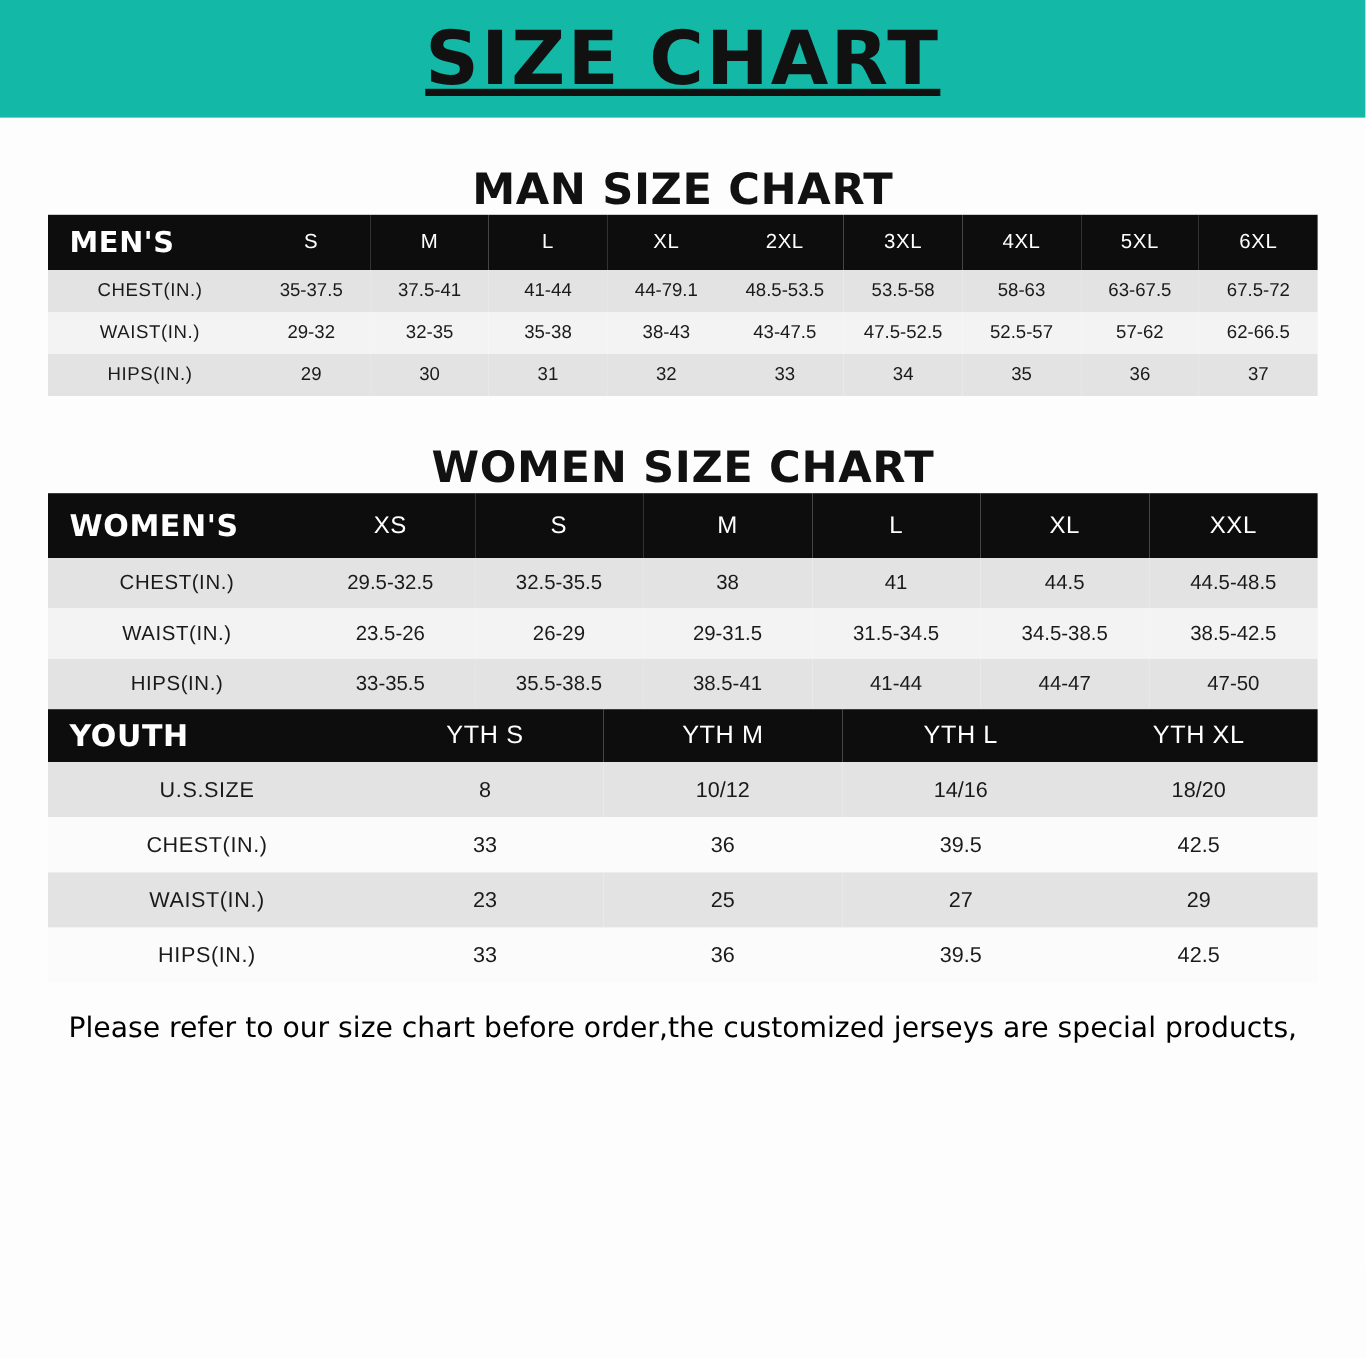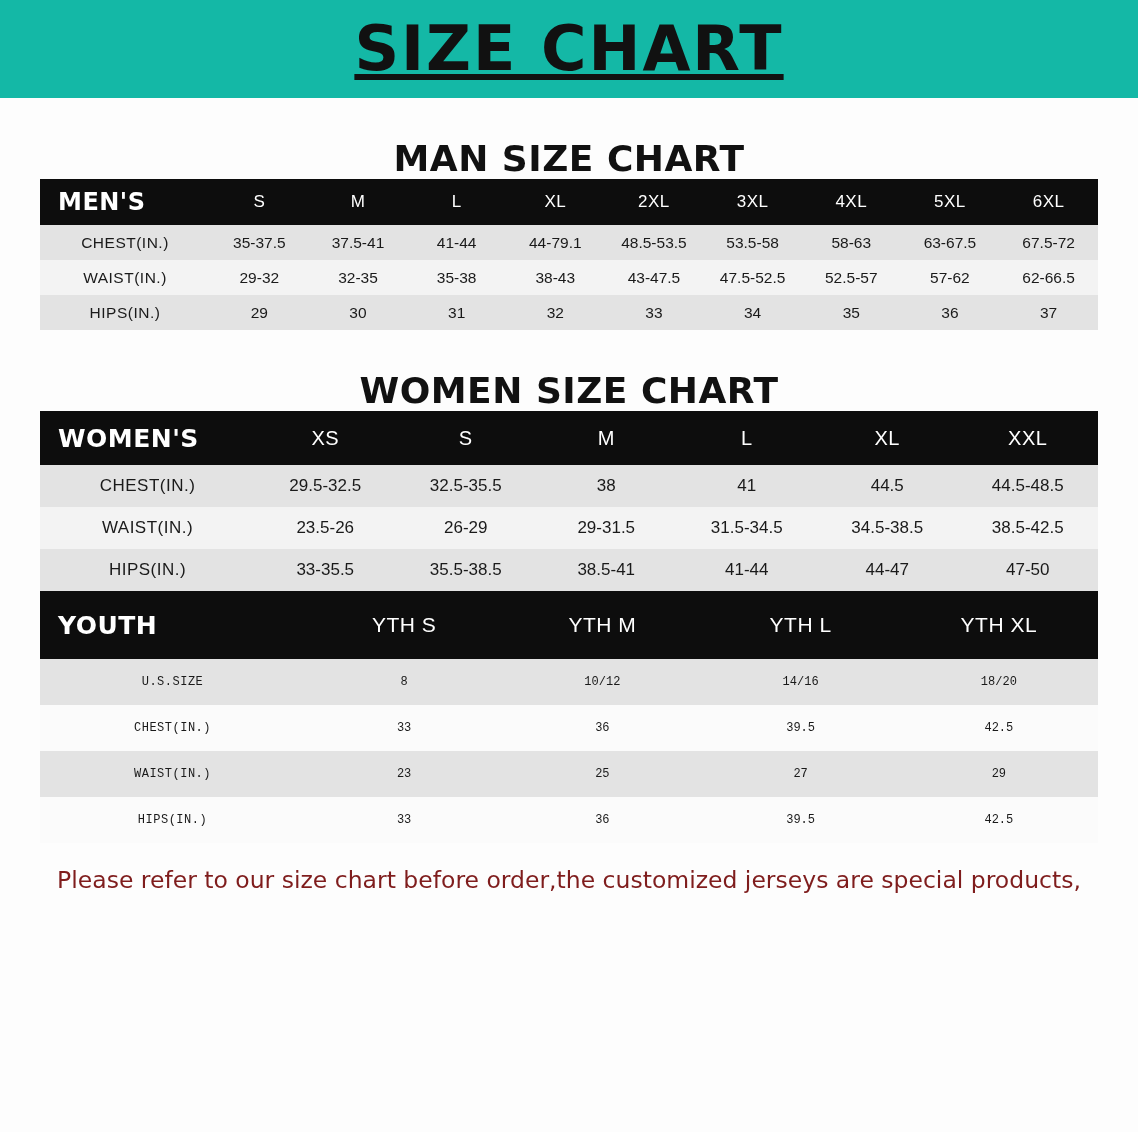--- a/index.html
+++ b/index.html
@@ -96,31 +96,31 @@
   #men-table thead th { height: 46px; font-size: 17px; }
   #men-table tbody td { height: 35px; font-size: 15.5px; }
   #men-table thead th.rowhead { font-size: 24px; }
 
   
   #women-table thead th { height: 54px; font-size: 20px; }
   #women-table tbody td { height: 42px; font-size: 17px; }
   #women-table thead th.rowhead { font-size: 25px; }
 
   
-  #youth-table thead th { height: 68px; font-size: 21px; }
-  #youth-table tbody td { height: 46px; font-size: 12px; font-family: Liberation Mono, monospace; }
+  #youth-table thead th { height: 44px; font-size: 21px; }
+  #youth-table tbody td { height: 46px; font-size: 18px; }
   #youth-table thead th.rowhead { font-size: 25px; }
   #youth-table tbody tr.row-shade-b td { background: #fbfbfb; }
 
   
   .note {
     width: 1070px;
     margin: 22px auto 0 auto;
     text-align: center;
-    color: #7f1d1d;
+    color: #000000;
     font-family: "DejaVu Sans", sans-serif;
     font-size: 23.5px;
     line-height: 1.33;
   }
   .note .line { display: block; }
 </style>
 </head>
 <body>
 
 <div class="page">

